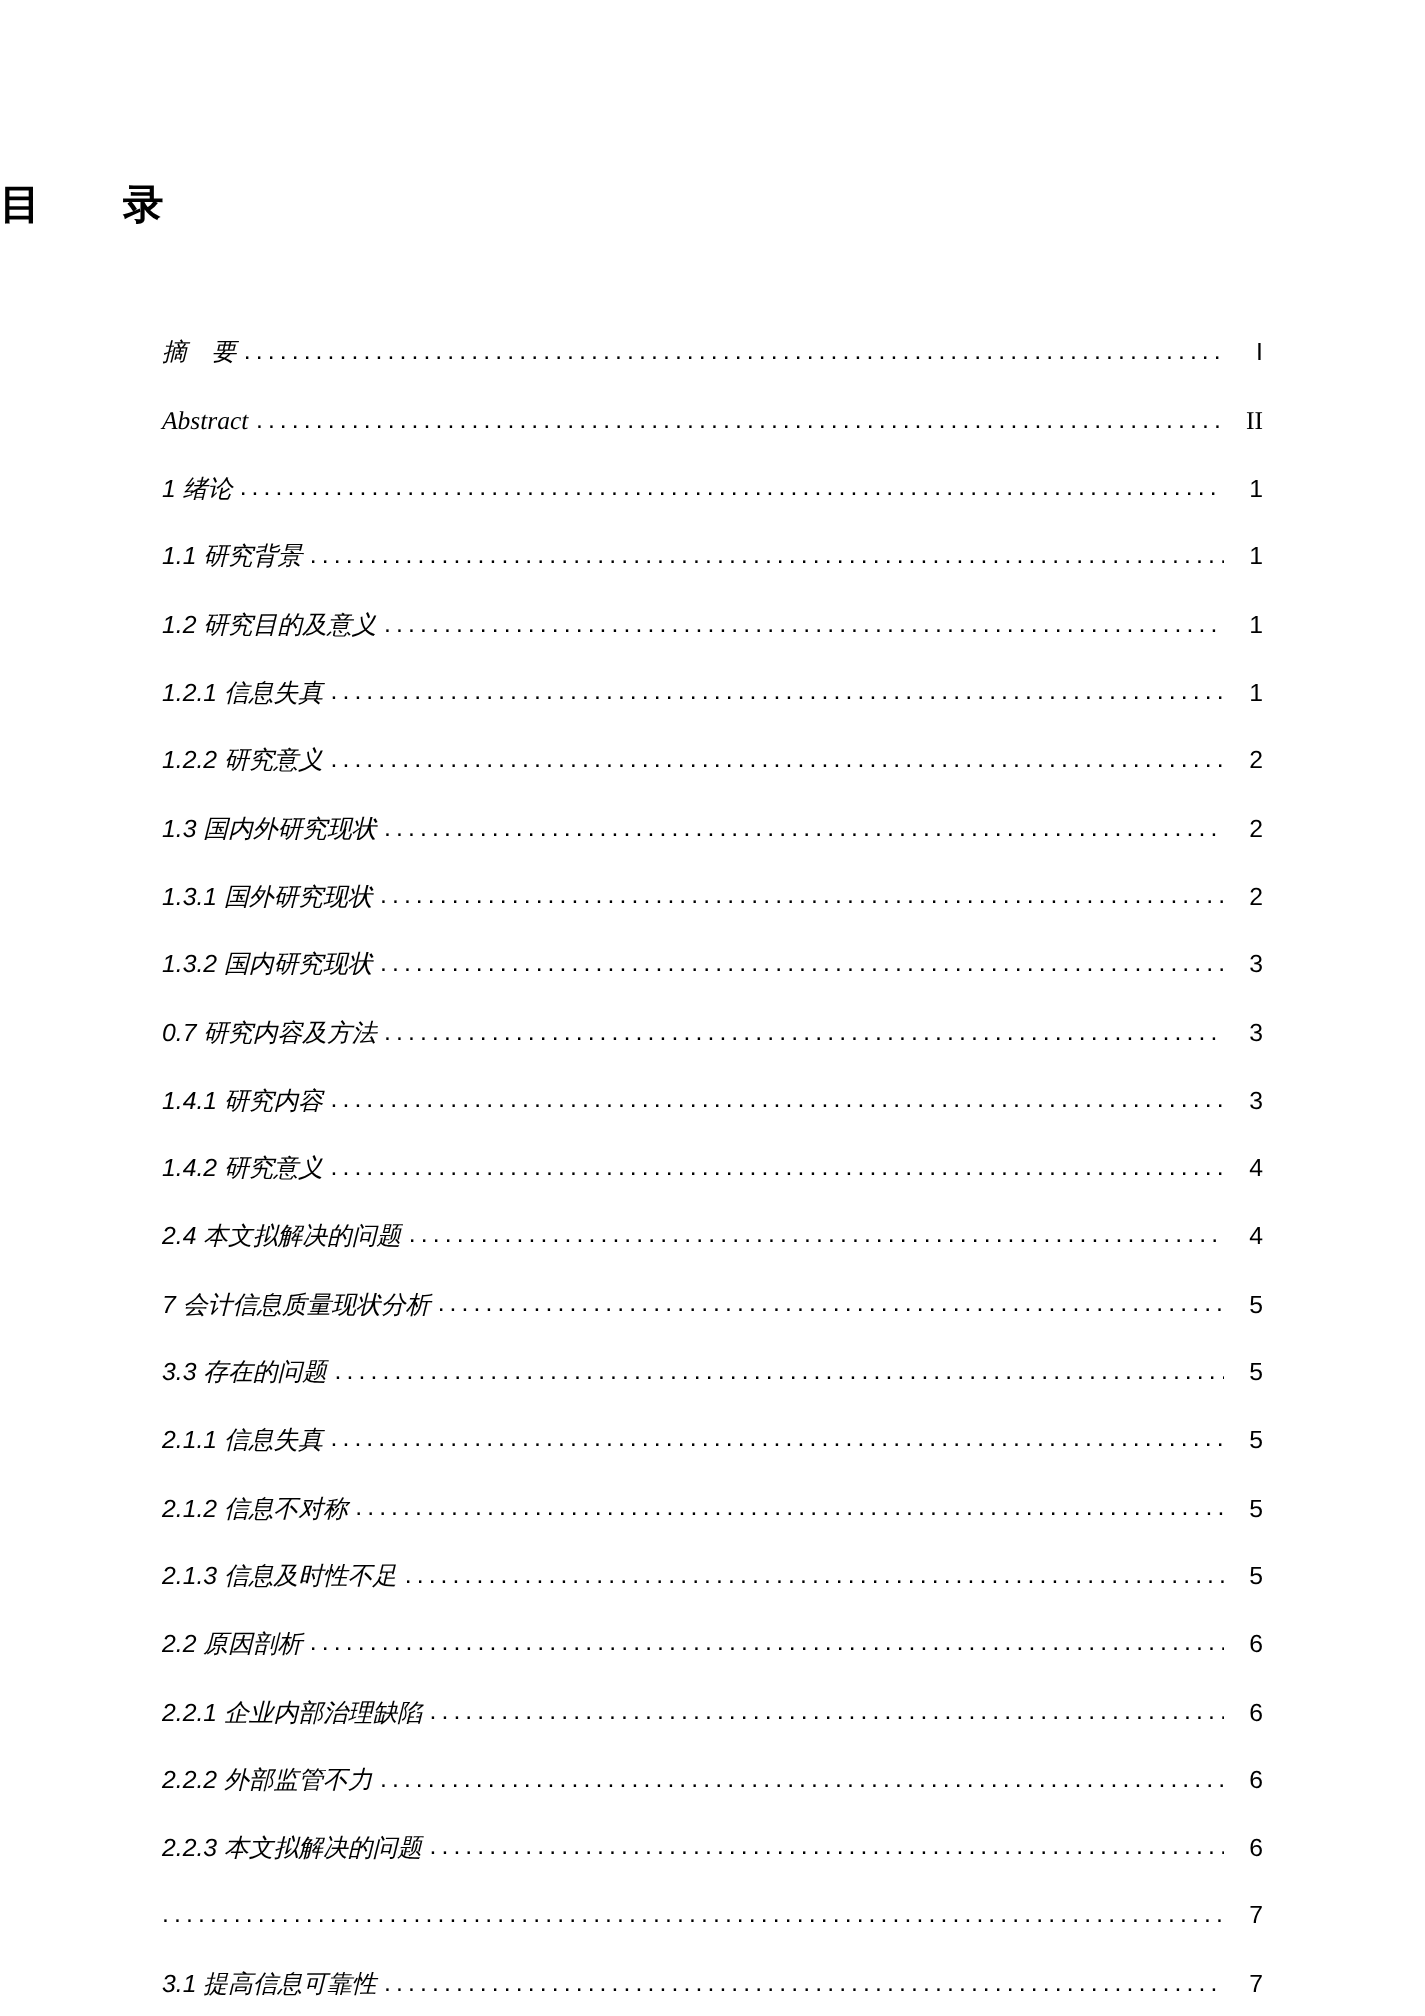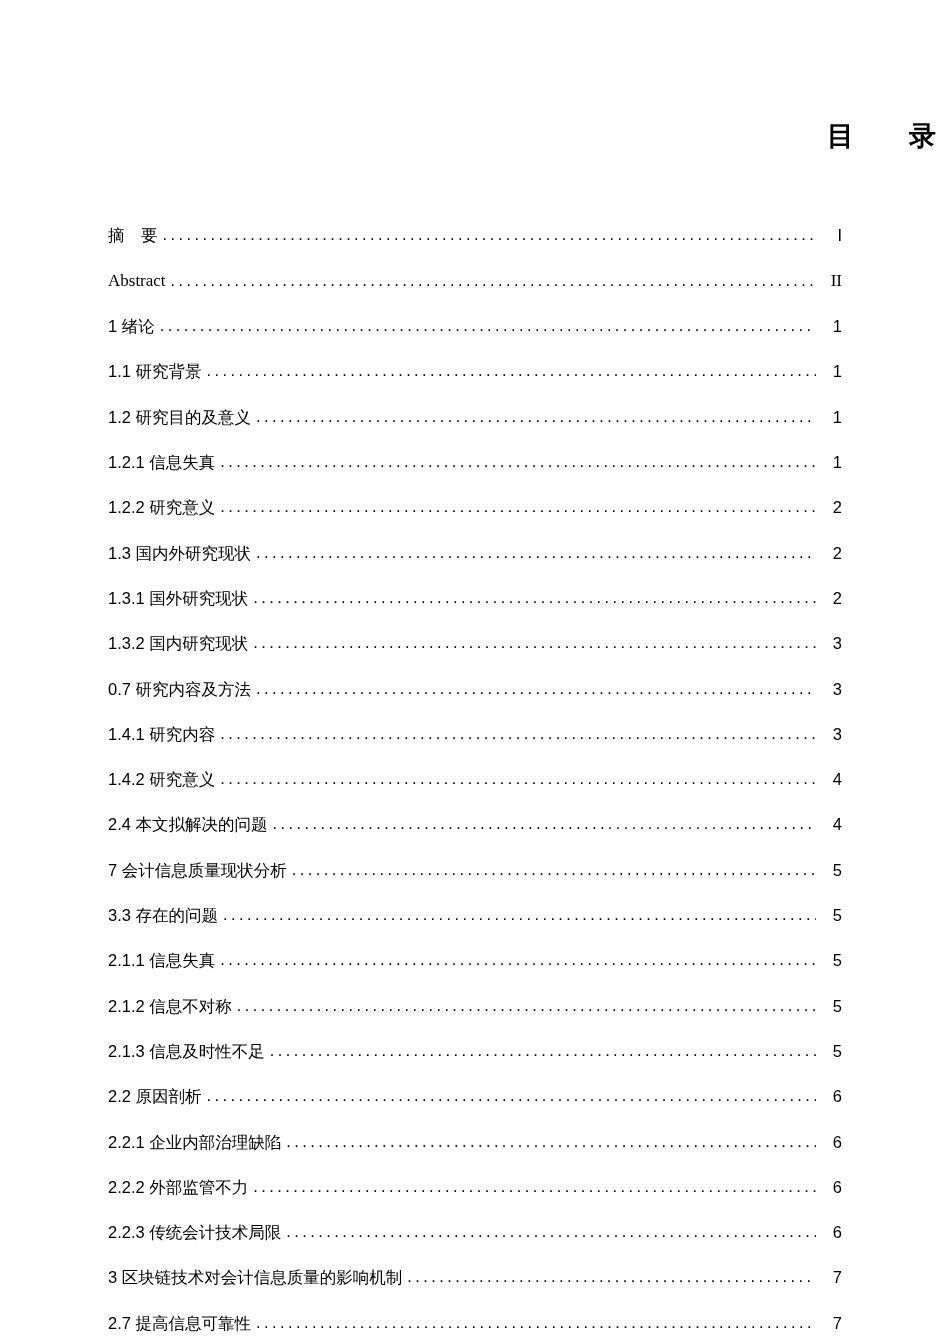--- a/index.html
+++ b/index.html
@@ -16,44 +16,44 @@
     overflow: hidden;
   }
   .page {
     width: 950px;
     height: 1344px;
     box-sizing: border-box;
     padding: 0;
     position: relative;
   }
   .toc-title {
-    text-align: right;
+    text-align: left;
     font-size: 27px;
     font-weight: bold;
     letter-spacing: 14px;
     margin-top: 118px;
     margin-bottom: 0;
     font-family: "Liberation Sans", sans-serif;
-    padding-left: 13px;
   }
   .toc-list {
     margin-top: 72px;
     padding: 0 108px 0 108px;
   }
   .toc-entry {
     display: flex;
     align-items: flex-end;
     font-size: 16.5px;
     line-height: 1.2;
     margin-bottom: 25.5px;
     white-space: nowrap;
   }
   .toc-entry .label {
     flex: 0 0 auto;
     padding-right: 5px;
+    font-style: italic;
   }
   .toc-entry .dots {
     flex: 1 1 auto;
     overflow: hidden;
     white-space: nowrap;
     font-size: 16.5px;
     letter-spacing: 3.4px;
     color: #000;
     position: relative;
     top: -1px;
@@ -179,28 +179,27 @@
         <span class="label">2.2.1 企业内部治理缺陷</span>
         <span class="dots">........................................................................................................................................................................................................</span>
         <span class="page-num">6</span>
       </div>
       <div class="toc-entry">
         <span class="label">2.2.2 外部监管不力</span>
         <span class="dots">........................................................................................................................................................................................................</span>
         <span class="page-num">6</span>
       </div>
       <div class="toc-entry">
-        <span class="label">2.2.3 传统会计技术局限</span>
-        <span class="dots">........................................................................................................................................................................................................</span>
-        <span class="page-num">6</span>
-      </div>
-      <div class="toc-entry">
-        <span class="label">3 区块链技术对会计信息质量的影响机制</span>
+        <span class="label">2.2.3 本文拟解决的问题</span>
+        <span class="dots">........................................................................................................................................................................................................</span>
+        <span class="page-num">6</span>
+      </div>
+      <div class="toc-entry">
         <span class="dots">........................................................................................................................................................................................................</span>
         <span class="page-num">7</span>
       </div>
       <div class="toc-entry">
-        <span class="label">2.7 提高信息可靠性</span>
+        <span class="label">3.1 提高信息可靠性</span>
         <span class="dots">........................................................................................................................................................................................................</span>
         <span class="page-num">7</span>
       </div>
     </div>
 </div>
 
 </body></html>

